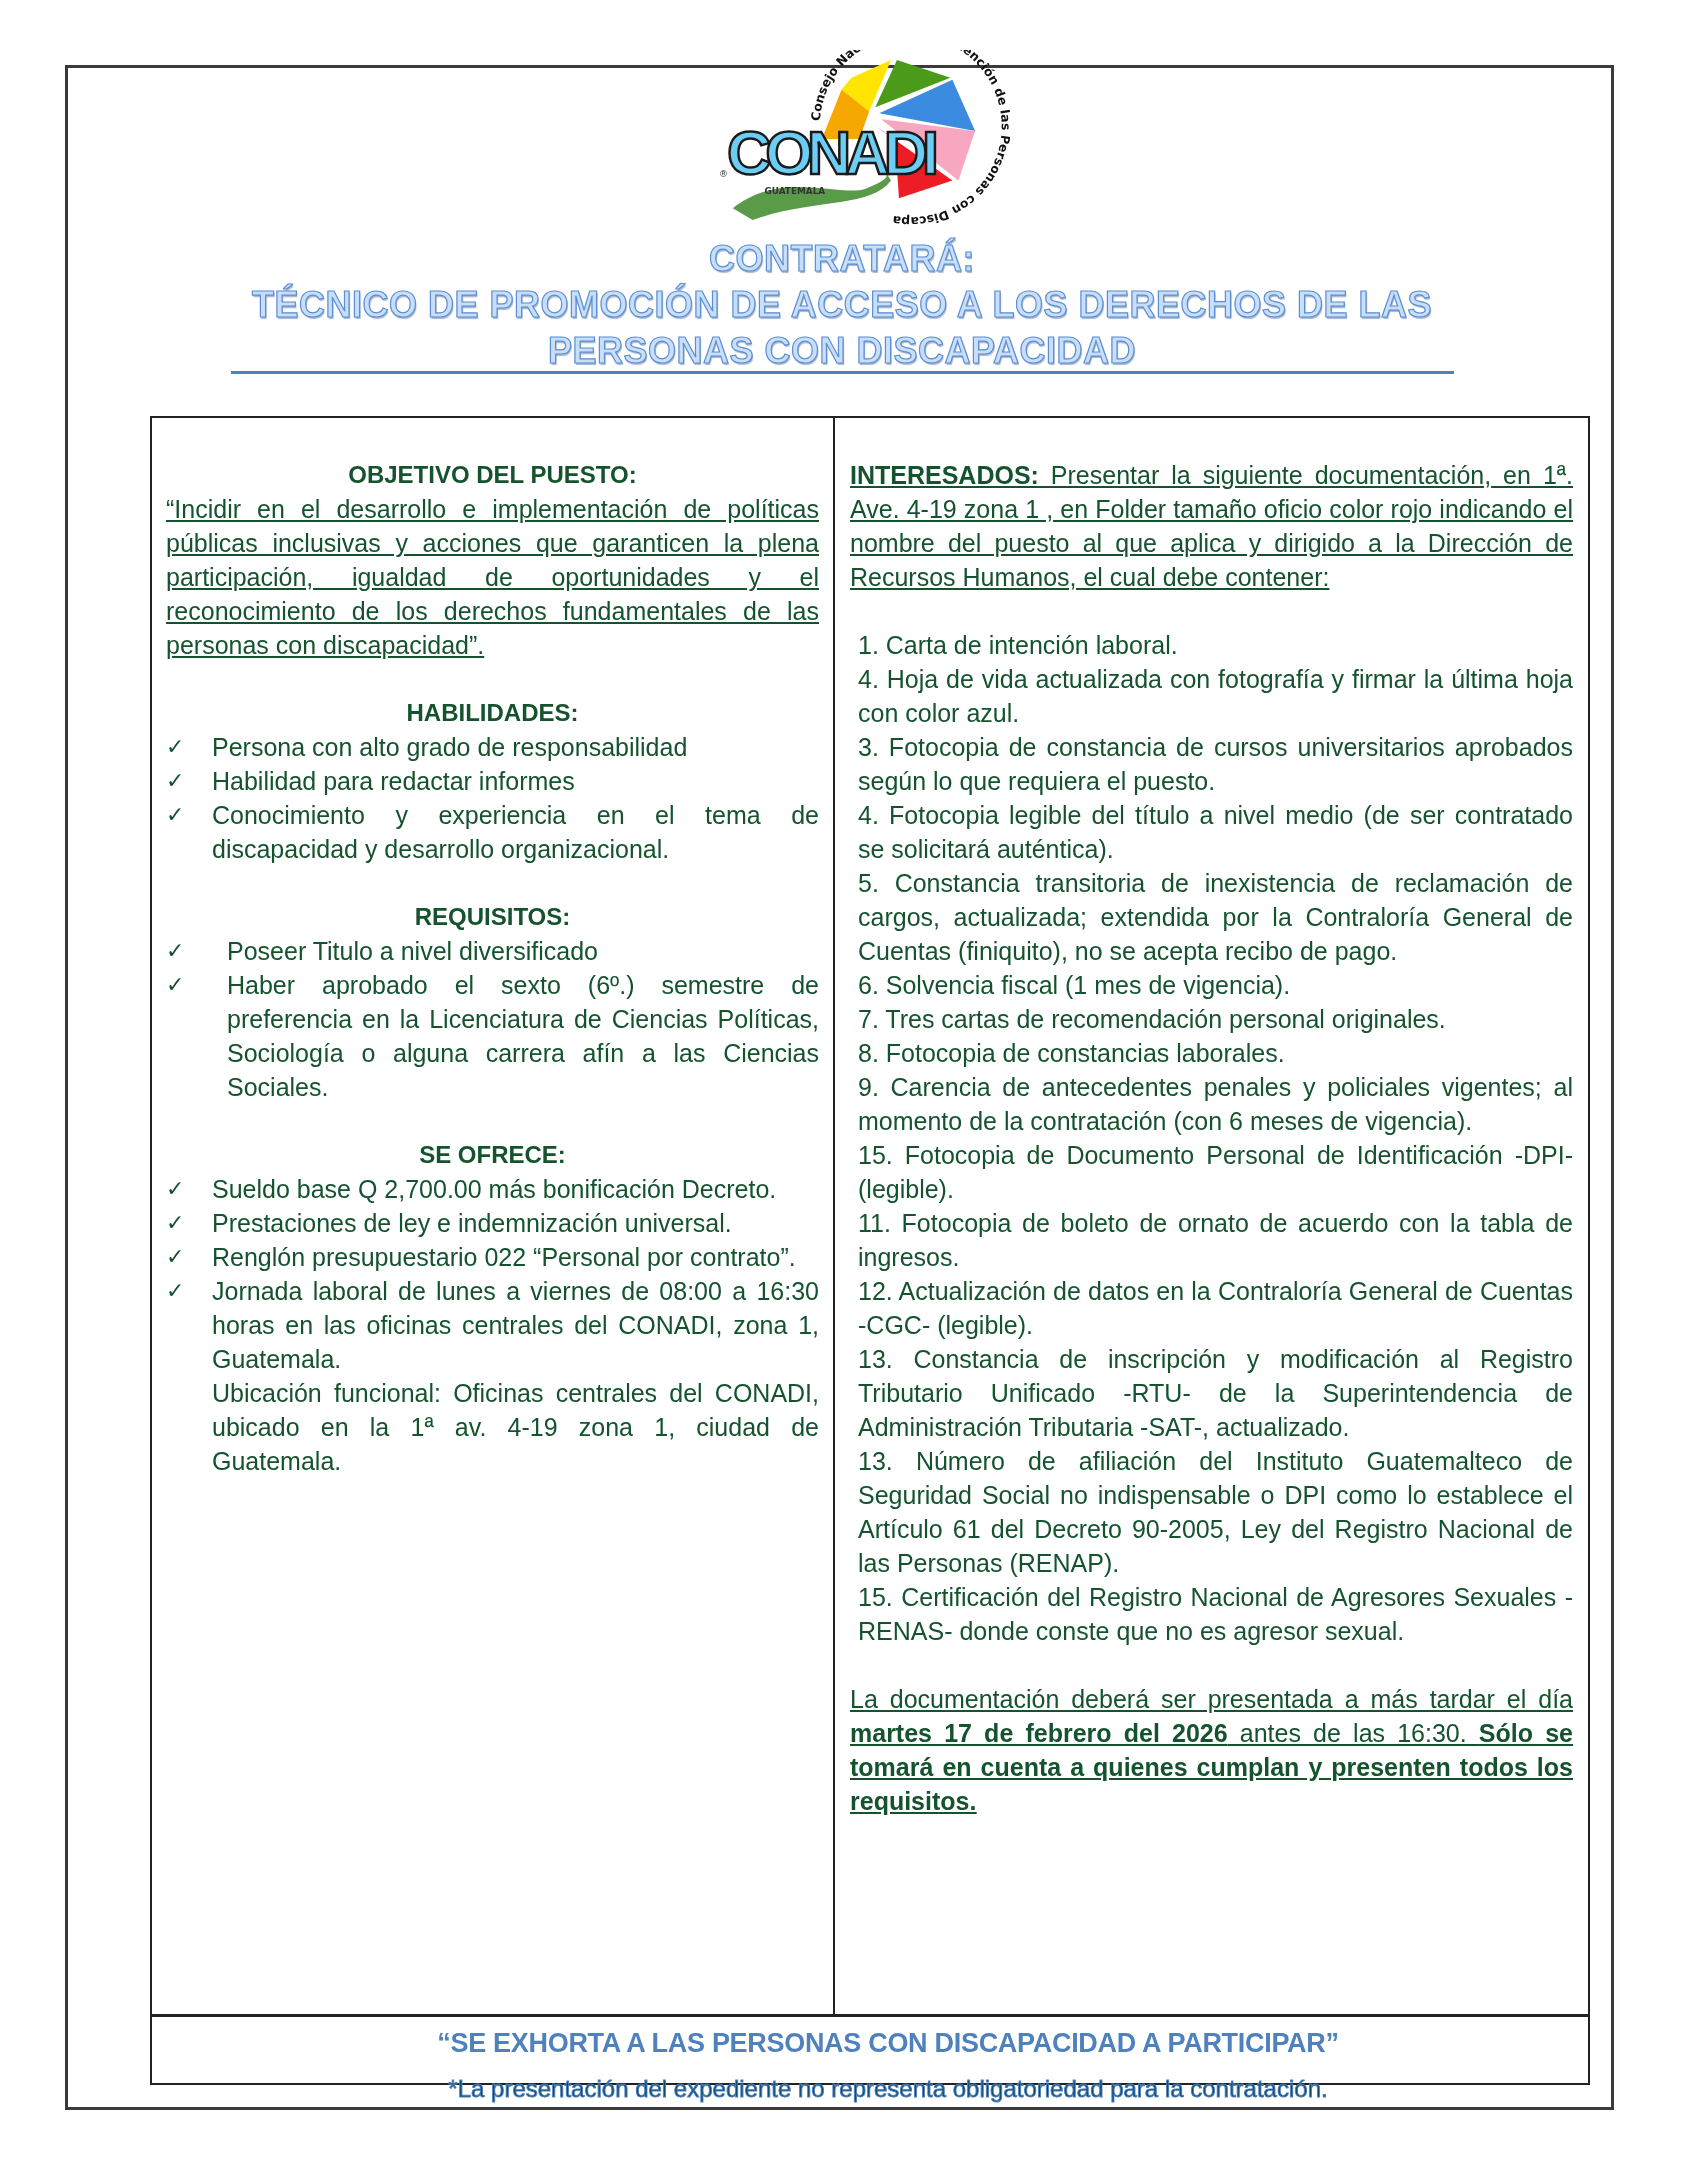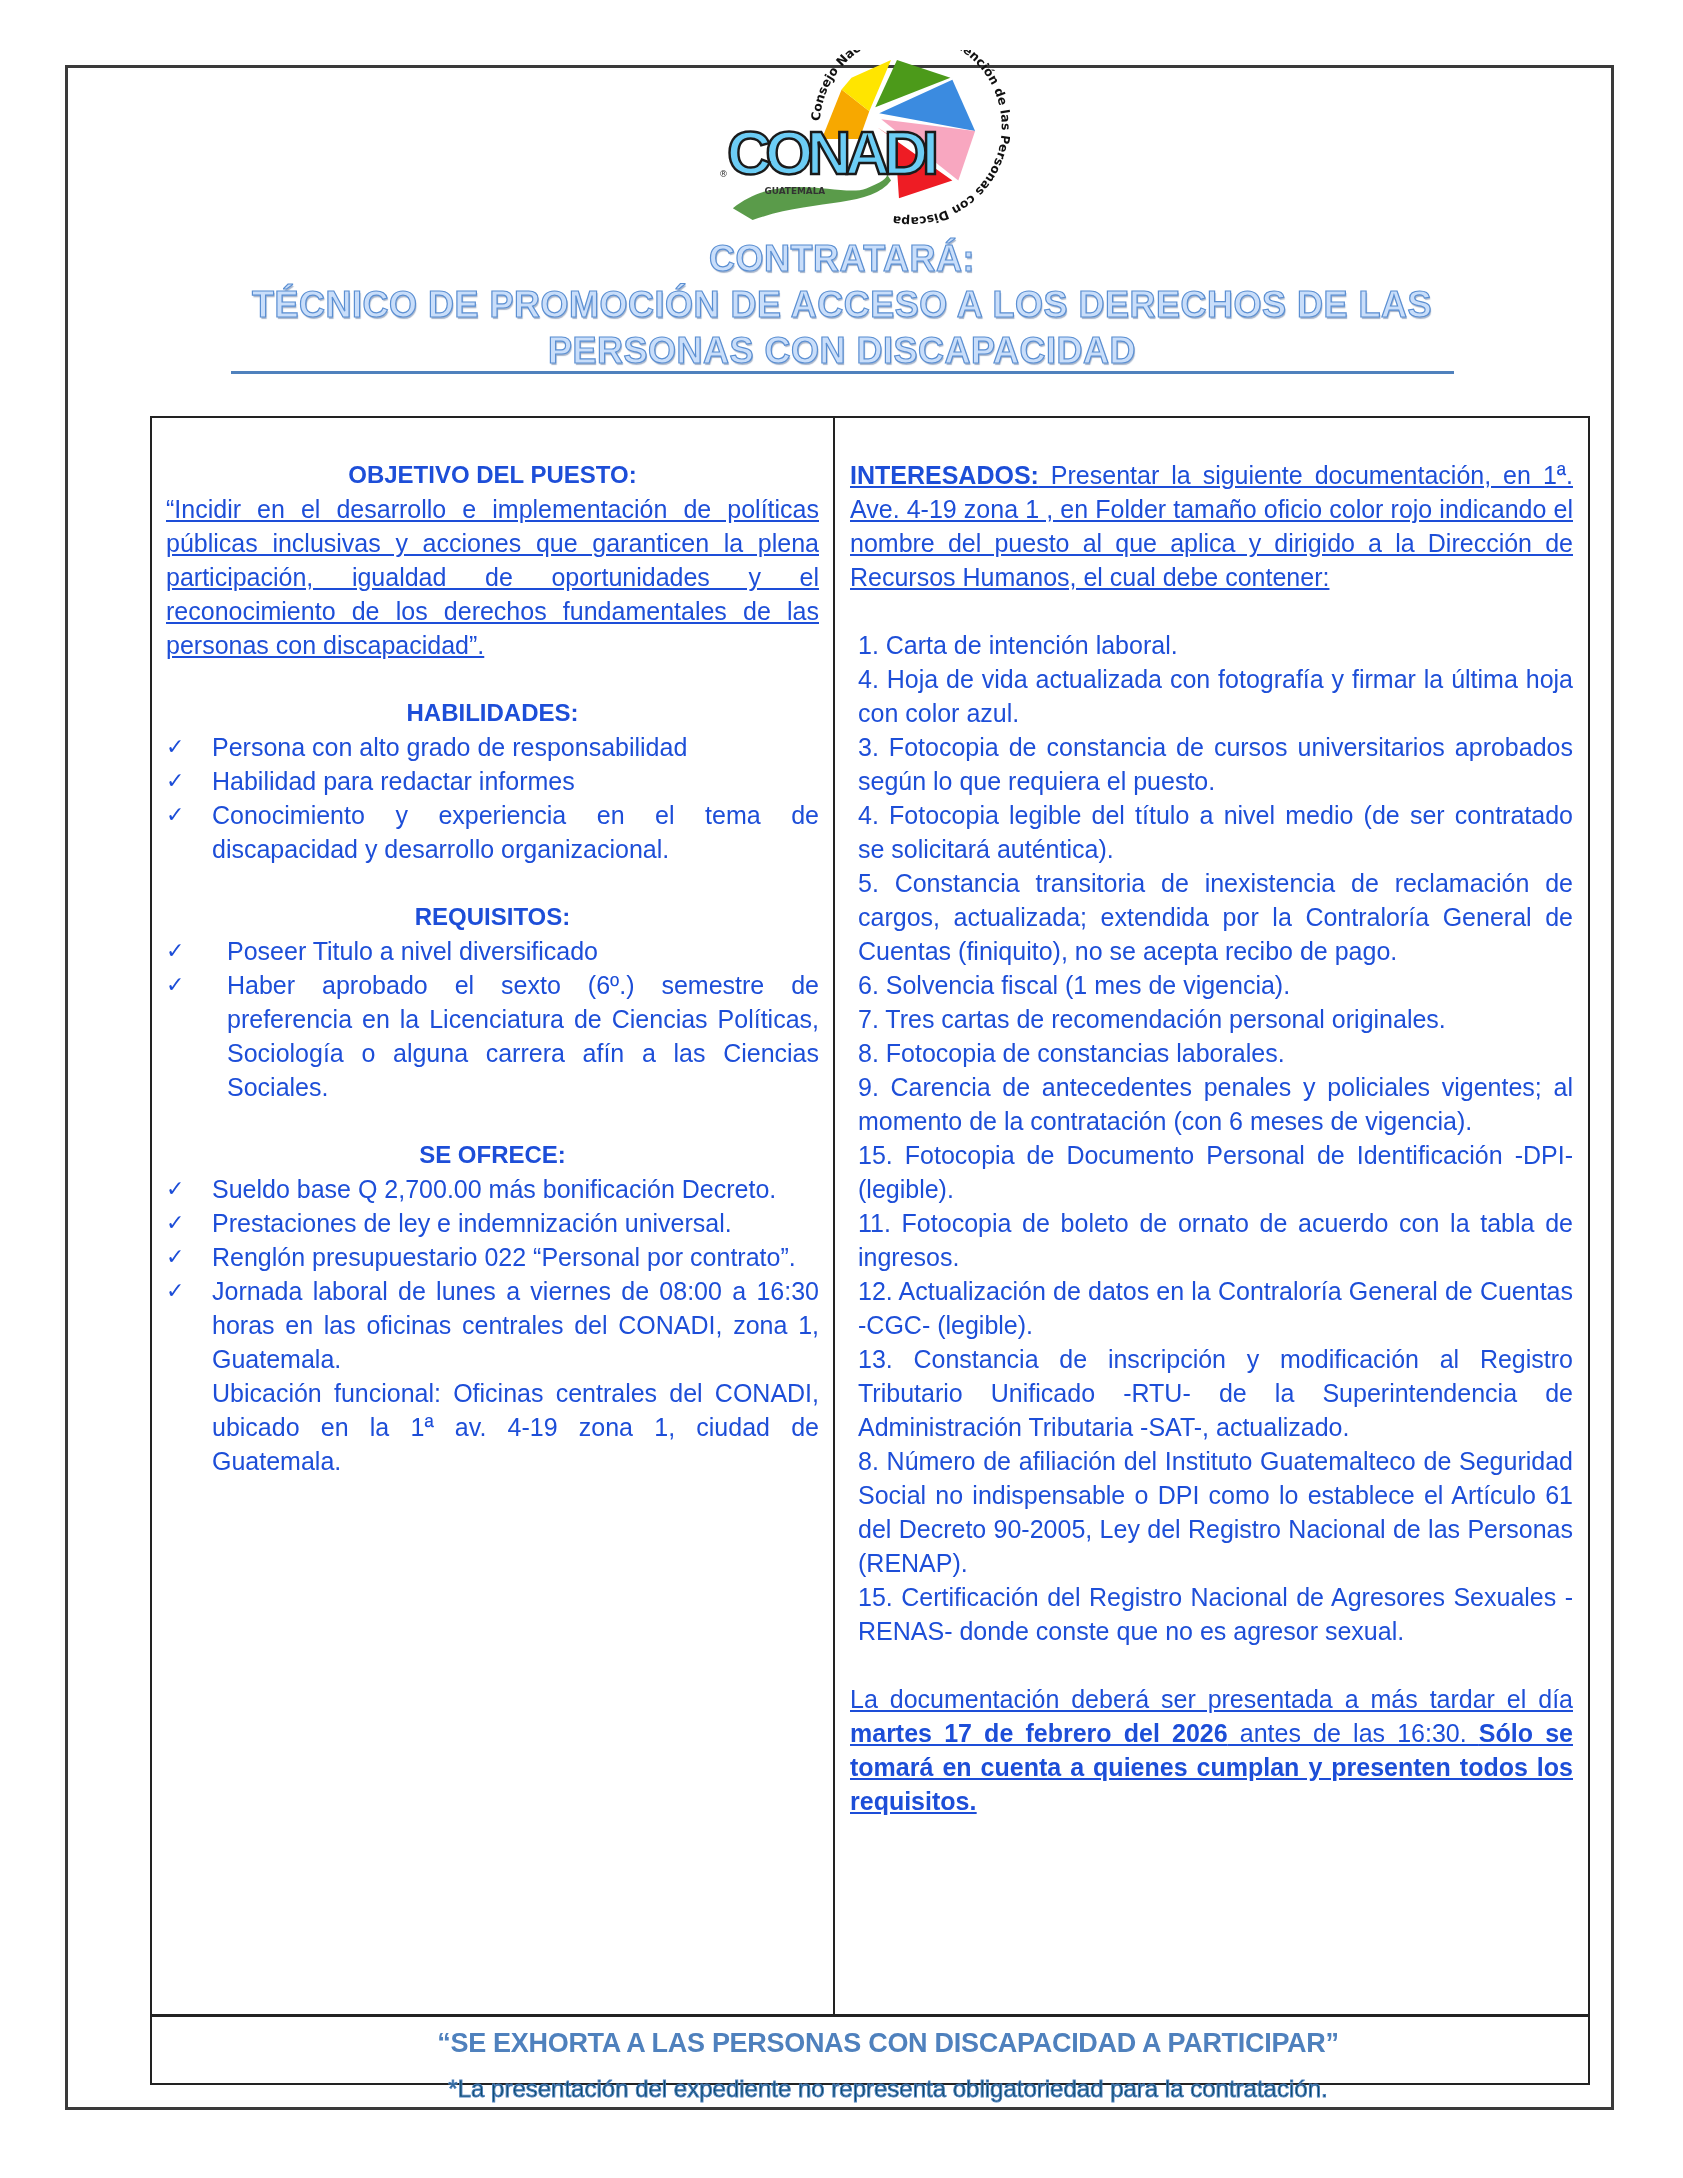--- a/index.html
+++ b/index.html
@@ -13,21 +13,21 @@
                 line-height: 46px; color: #c9defa; letter-spacing: 0.5px;
                 -webkit-text-stroke: 1.2px #5b8fd2;
                 text-shadow: 1px 2px 1px rgba(60,90,140,0.45); }
   .title-underline { position: absolute; left: 231px; top: 371px; width: 1223px; height: 3px;
                      background: #4f81bd; }
   .table { position: absolute; left: 150px; top: 416px; width: 1440px; height: 1669px;
            border: 2px solid #222; box-sizing: border-box; }
   .col-divider { position: absolute; left: 681px; top: 0; width: 2px; height: 1598px; background: #222; }
   .row-divider { position: absolute; left: 0; top: 1596px; width: 100%; height: 3px; background: #222; }
   .col { position: absolute; top: 40px; font-family: "Liberation Sans", sans-serif;
-         font-size: 25px; line-height: 34px; color: #1d4ed8; }
+         font-size: 25px; line-height: 34px; color: #14532d; }
   .col-left { left: 14px; width: 653px; }
   .col-right { left: 698px; width: 723px; }
   .heading { font-weight: 700; text-align: center; font-size: 24px; }
   .just { text-align: justify; text-decoration: underline; }
   .gap { height: 34px; }
   .check-item { position: relative; padding-left: 46px; text-align: justify; }
   .check-item.wide { padding-left: 61px; }
   .check-mark { position: absolute; left: 0; top: 0; font-size: 22px; }
   .num-item { text-align: justify; padding-left: 8px; }
   .bold { font-weight: 700; }
@@ -109,21 +109,21 @@
       <div class="num-item">4. Fotocopia legible del título a nivel medio (de ser contratado se solicitará auténtica).</div>
       <div class="num-item">5. Constancia transitoria de inexistencia de reclamación de cargos, actualizada; extendida por la Contraloría General de Cuentas (finiquito), no se acepta recibo de pago.</div>
       <div class="num-item">6. Solvencia fiscal (1 mes de vigencia).</div>
       <div class="num-item">7. Tres cartas de recomendación personal originales.</div>
       <div class="num-item">8. Fotocopia de constancias laborales.</div>
       <div class="num-item">9. Carencia de antecedentes penales y policiales vigentes; al momento de la contratación (con 6 meses de vigencia).</div>
       <div class="num-item">15. Fotocopia de Documento Personal de Identificación -DPI- (legible).</div>
       <div class="num-item">11. Fotocopia de boleto de ornato de acuerdo con la tabla de ingresos.</div>
       <div class="num-item">12. Actualización de datos en la Contraloría General de Cuentas -CGC- (legible).</div>
       <div class="num-item">13. Constancia de inscripción y modificación al Registro Tributario Unificado -RTU- de la Superintendencia de Administración Tributaria -SAT-, actualizado.</div>
-      <div class="num-item">8. Número de afiliación del Instituto Guatemalteco de Seguridad Social no indispensable o DPI como lo establece el Artículo 61 del Decreto 90-2005, Ley del Registro Nacional de las Personas (RENAP).</div>
+      <div class="num-item">13. Número de afiliación del Instituto Guatemalteco de Seguridad Social no indispensable o DPI como lo establece el Artículo 61 del Decreto 90-2005, Ley del Registro Nacional de las Personas (RENAP).</div>
       <div class="num-item">15. Certificación del Registro Nacional de Agresores Sexuales -RENAS- donde conste que no es agresor sexual.</div>
     </div>
     <div class="gap"></div>
     <div class="just"><span>La documentación deberá ser presentada a más tardar el día </span><span class="bold">martes 17 de febrero del 2026</span><span> antes de las 16:30.  </span><span class="underline">Sólo se tomará  en cuenta a quienes cumplan y presenten todos los requisitos.</span></div>
   </div>
 
   <div class="footer">
     <div class="footer-1">“SE EXHORTA A LAS PERSONAS CON DISCAPACIDAD A PARTICIPAR”</div>
     <div class="footer-2">*La presentación del expediente no representa obligatoriedad para la contratación.</div>
   </div>

